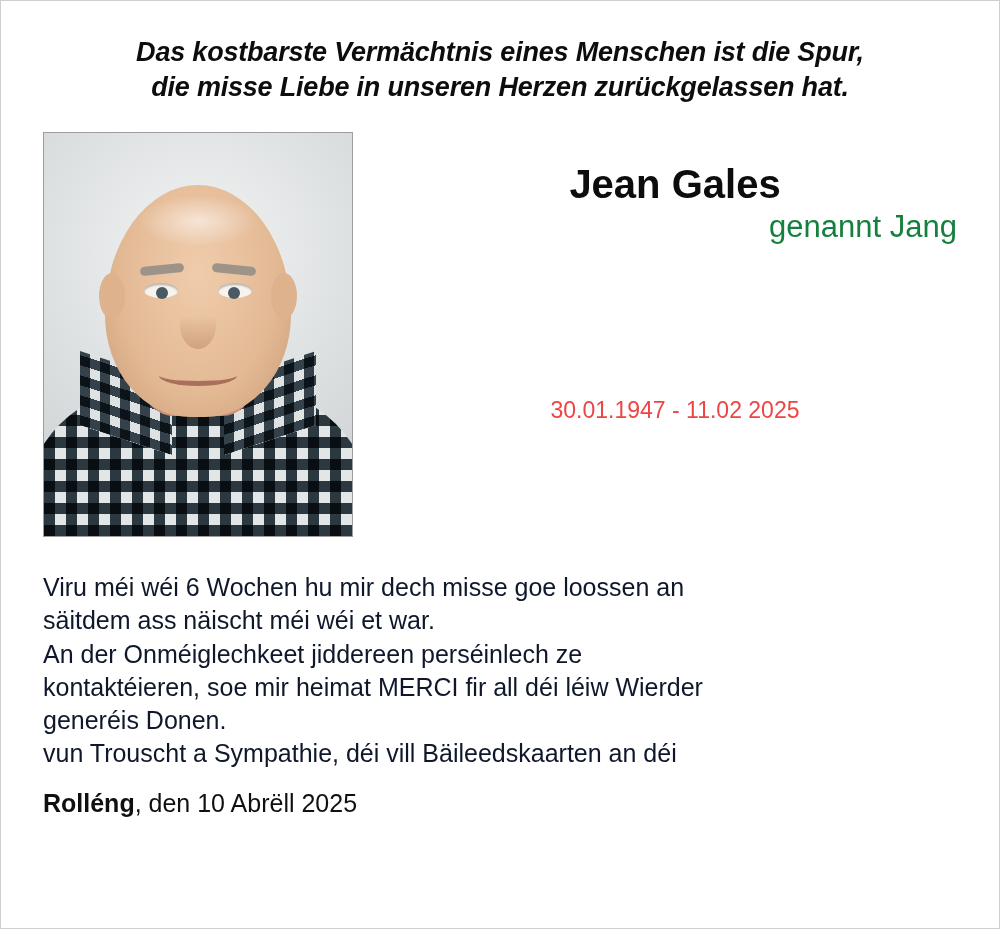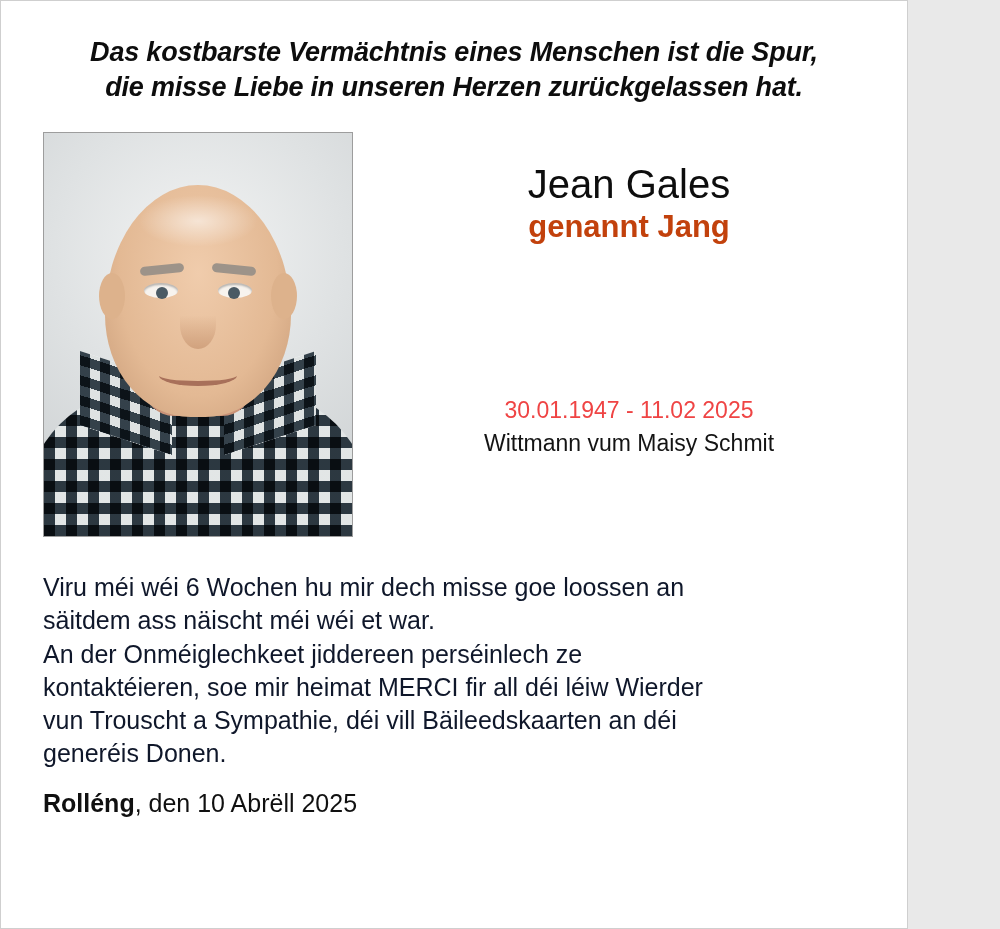--- a/index.html
+++ b/index.html
@@ -9,21 +9,21 @@
   }
   body {
     width: 1000px;
     height: 929px;
     font-family: "Liberation Sans", sans-serif;
     color: #111111;
     overflow: hidden;
   }
   .notice {
     position: relative;
-    width: 908px;
+    width: 1000px;
     height: 929px;
     background: #ffffff;
     box-sizing: border-box;
     border: 1px solid #cfcfcf;
     padding: 34px 42px 20px 42px;
   }
   .motto {
     text-align: center;
     font-weight: bold;
     font-style: italic;
@@ -178,31 +178,32 @@
   }
 
   .head-right {
     flex: 1 1 auto;
     padding-left: 40px;
     padding-top: 30px;
     text-align: center;
   }
   .name {
     font-size: 40px;
-    font-weight: normal;
+    font-weight: bold;
     line-height: 1.1;
     margin: 0;
     color: #0d0d0d;
   }
   .nickname {
     font-size: 31px;
-    font-weight: bold;
+    font-weight: normal;
     line-height: 1.2;
     margin: 2px 0 0 0;
-    color: #c2410c;
+    color: #15803d;
+    text-align: right;
   }
   .dates {
     font-size: 23px;
     margin: 152px 0 0 0;
     color: #ef4444;
   }
   .spouse {
     font-size: 23px;
     margin: 6px 0 0 0;
     color: #141414;
@@ -262,30 +263,29 @@
         <div class="p-pupil-r"></div>
         <div class="p-nose"></div>
         <div class="p-mouth"></div>
       </div>
     </div>
 
     <div class="head-right">
       <h1 class="name">Jean Gales</h1>
       <div class="nickname">genannt Jang</div>
       <div class="dates">30.01.1947 - 11.02 2025</div>
-      <div class="spouse">Wittmann vum Maisy Schmit</div>
     </div>
 
   </div>
 
   <div class="body-text">
     <p>Viru méi wéi 6 Wochen hu mir dech misse goe loossen an</p>
     <p>säitdem ass näischt méi wéi et war.</p>
     <p>An der Onméiglechkeet jiddereen perséinlech ze</p>
     <p>kontaktéieren, soe mir heimat MERCI fir all déi léiw Wierder</p>
+    <p>generéis Donen.</p>
     <p>vun Trouscht a Sympathie, déi vill Bäileedskaarten an déi</p>
-    <p>generéis Donen.</p>
   </div>
 
 
   <div class="place-line"><b>Rolléng</b><span>, den 10 Abrëll 2025</span></div>
 
 </div>
 
 </body></html>

